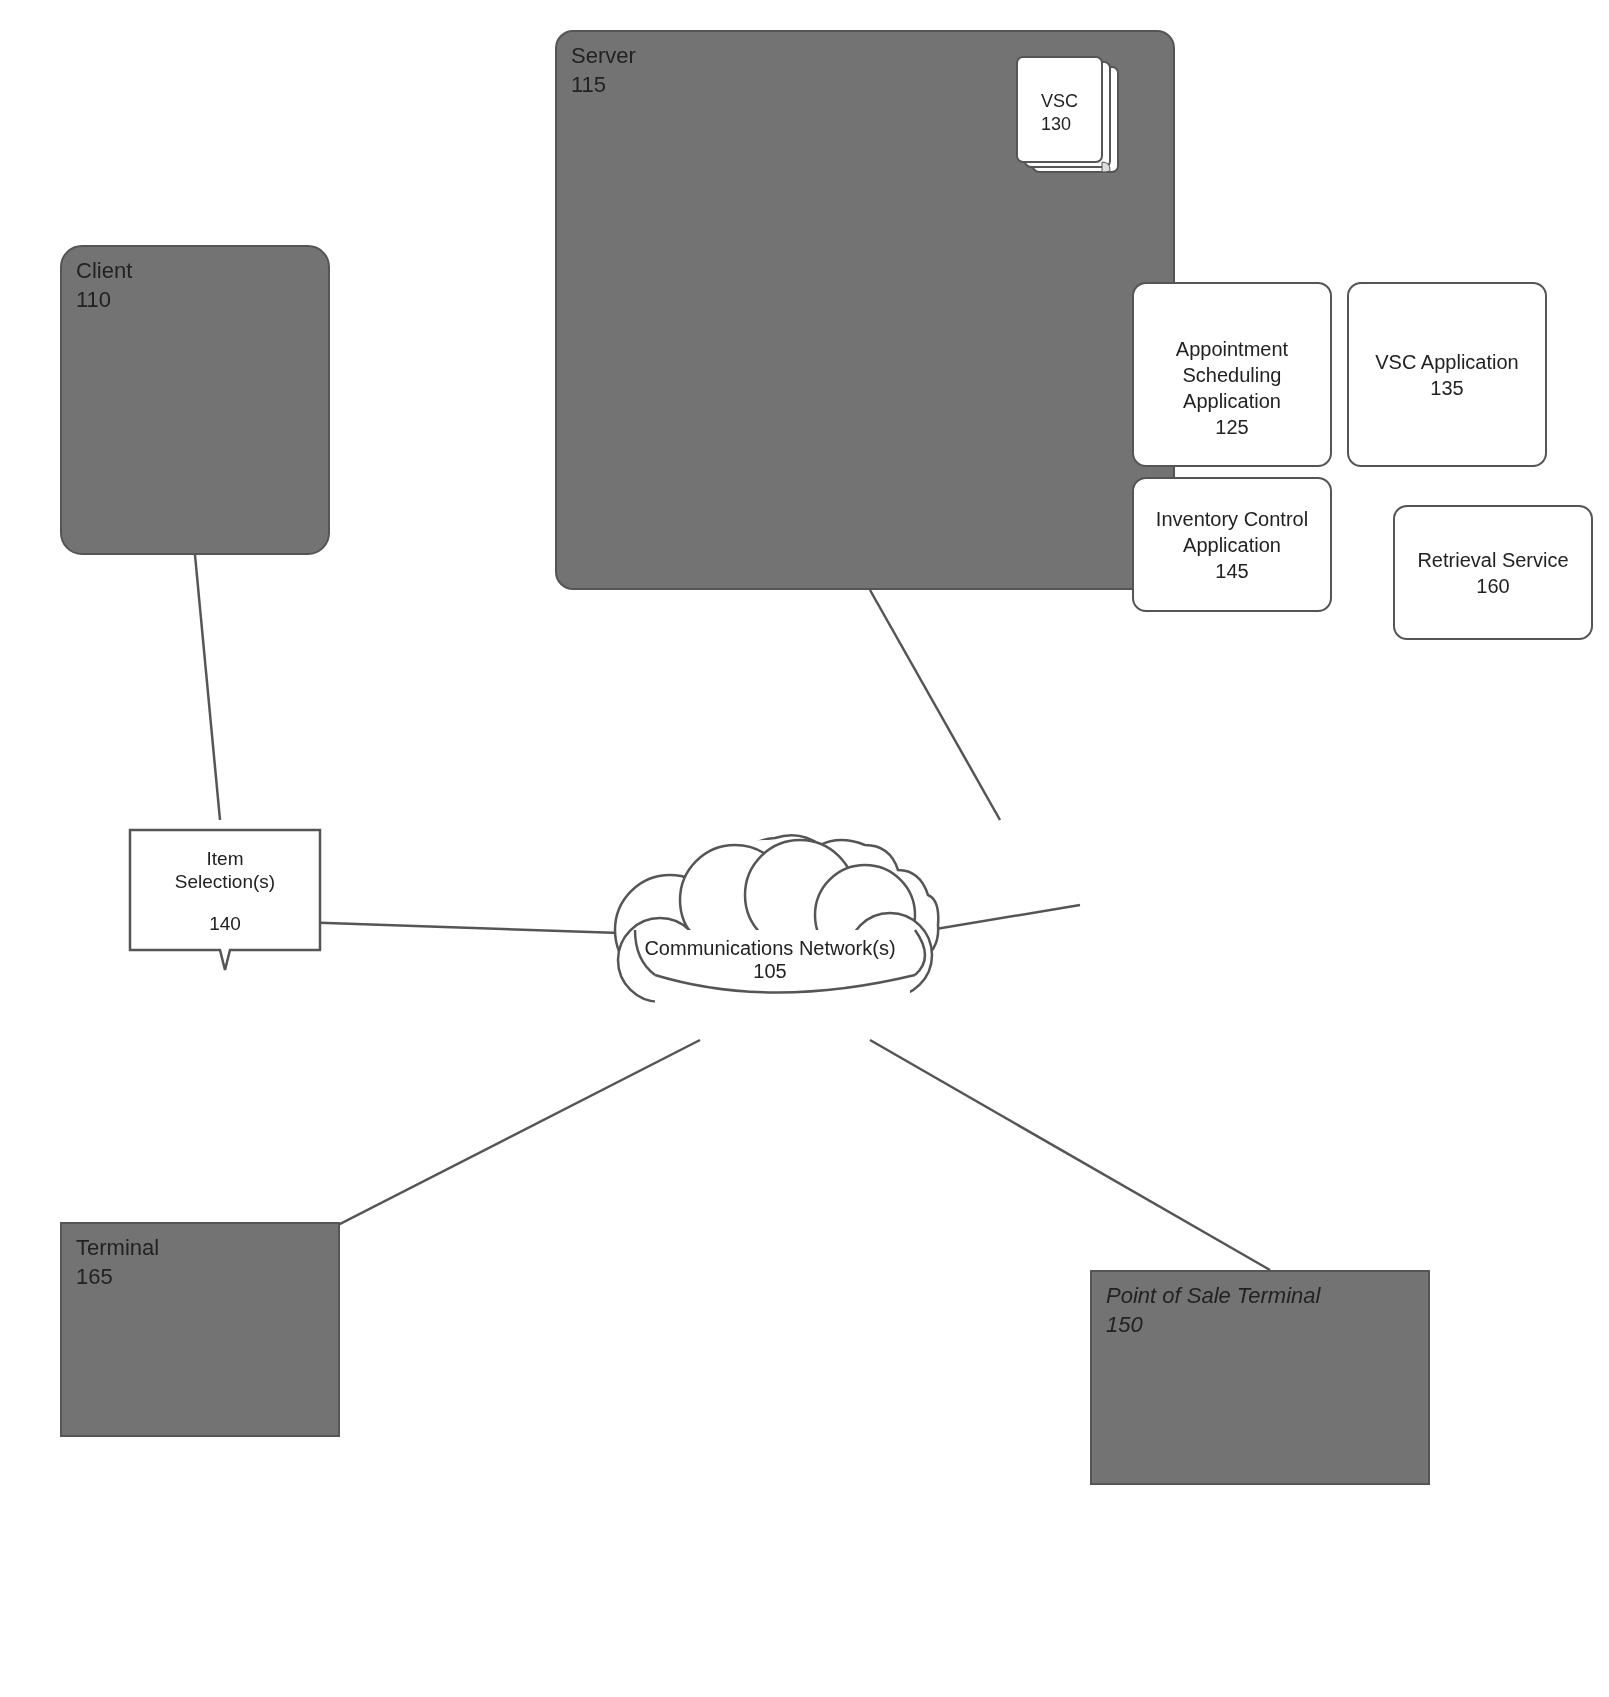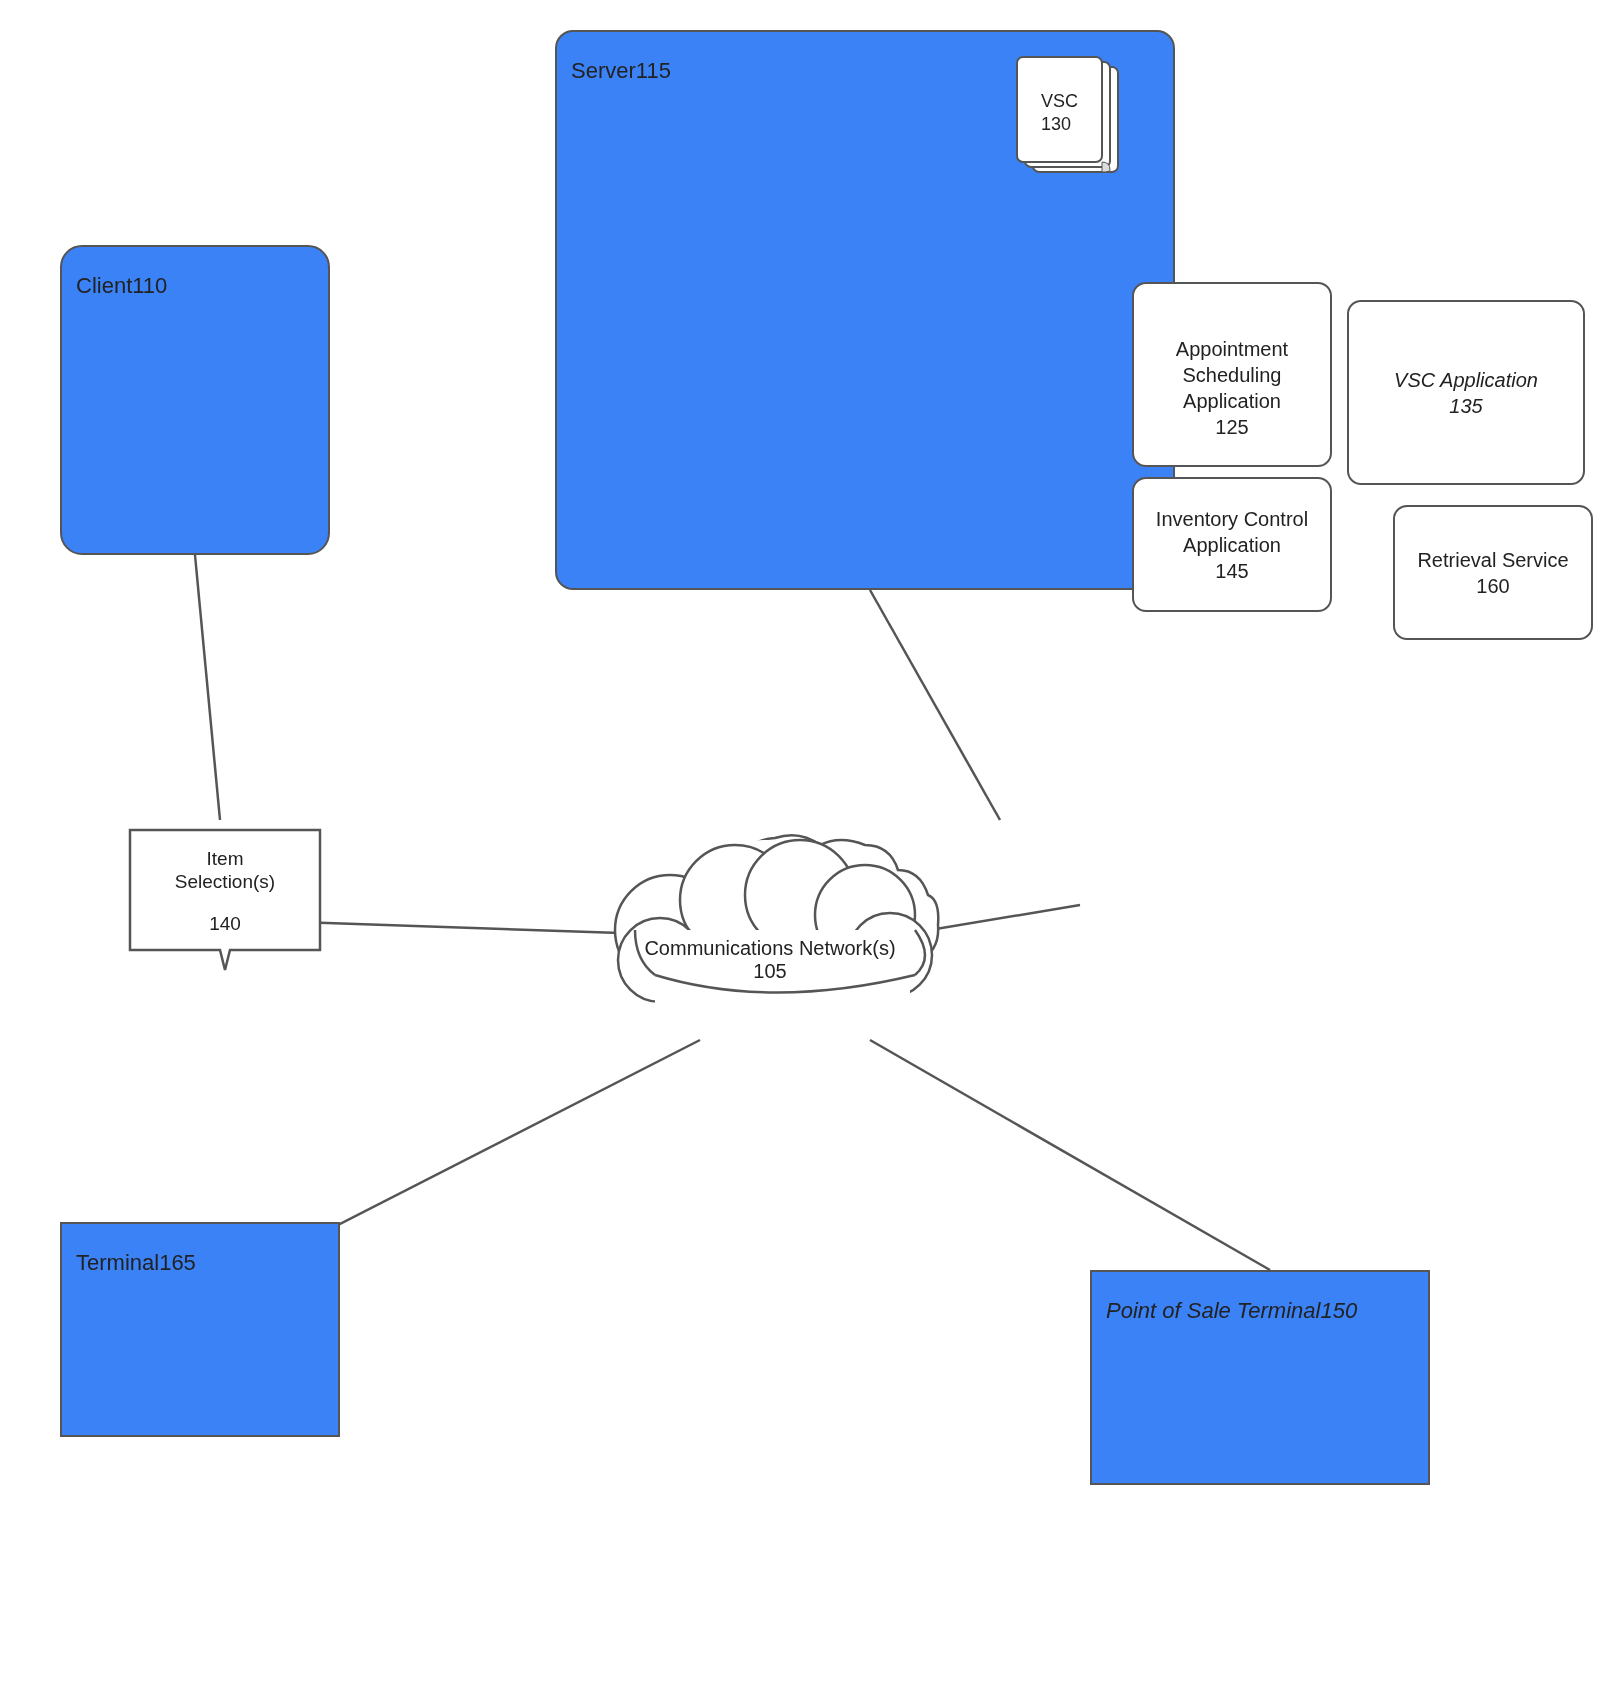--- a/index.html
+++ b/index.html
@@ -16,27 +16,27 @@
       position: relative;
       width: 1609px;
       height: 1697px;
       background: #fff;
     }
 
     
     .box {
       position: absolute;
       border: 2px solid #555;
-      background: #3b82f6;
+      background: #737373;
       border-radius: 0;
       display: flex;
-      flex-direction: row;
+      flex-direction: column;
       align-items: flex-start;
       justify-content: flex-start;
-      padding: 25px 14px;
+      padding: 10px 14px;
     }
 
     .box-rounded {
       border-radius: 18px;
     }
 
     .box-label {
       font-size: 22px;
       font-weight: normal;
       color: #222;
@@ -94,24 +94,23 @@
 
     #appt-box {
       left: 575px;
       top: 250px;
       width: 200px;
       height: 185px;
     }
 
     #vsc-app-box {
       left: 790px;
-      top: 268px;
-      width: 238px;
+      top: 250px;
+      width: 200px;
       height: 185px;
-      font-style: italic;
     }
 
     #inventory-box {
       left: 575px;
       top: 445px;
       width: 200px;
       height: 135px;
     }
 
     #retrieval-box {

